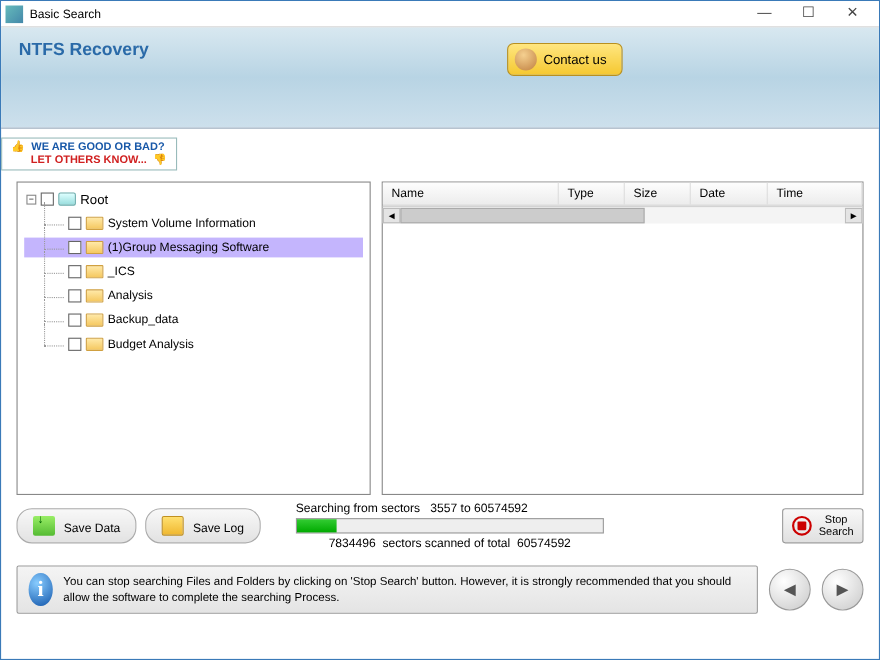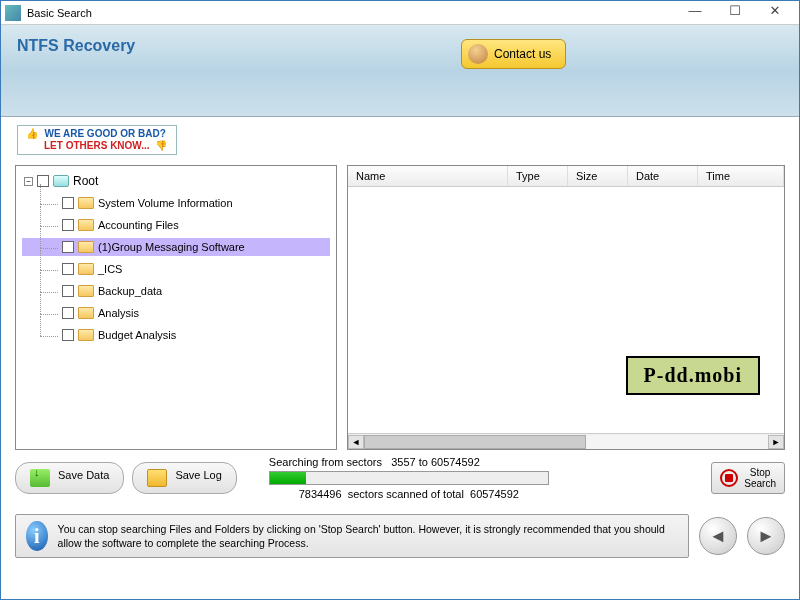--- a/index.html
+++ b/index.html
@@ -6,21 +6,21 @@
 body { background: #fff; width: 800px; height: 600px; overflow: hidden; border: 1px solid #3a7ab8; }
 .titlebar { height: 24px; background: #fff; display: flex; align-items: center; padding: 0 4px; border-bottom: 1px solid #ccc; }
 .titlebar-icon { width: 16px; height: 16px; background: linear-gradient(135deg,#6bb,#48a); margin-right: 6px; }
 .titlebar-text { font-size: 11px; flex: 1; }
 .winbtn { width: 40px; height: 20px; text-align: center; font-size: 13px; color: #444; cursor: default; }
 .header { height: 92px; background: linear-gradient(180deg,#d8e8f0 0%,#b8d4e4 50%,#cde0ec 100%); border-bottom: 1px solid #9ab; position: relative; padding: 8px 16px 4px; }
 .logo { font-family: Arial Black, sans-serif; font-size: 28px; font-weight: 900; color: #ff5500; letter-spacing: 1px; -webkit-text-stroke: 0.5px #c03000; }
 .subtitle { font-size: 16px; font-weight: bold; color: #2a6aa8; margin-top: 4px; }
 .contact-btn { position: absolute; top: 14px; left: 460px; background: linear-gradient(180deg,#ffe680,#f5c830); border: 1px solid #b89020; border-radius: 6px; padding: 4px 14px 4px 6px; display: flex; align-items: center; gap: 6px; font-size: 12px; cursor: pointer; }
 .contact-avatar { width: 20px; height: 20px; border-radius: 50%; background: radial-gradient(circle at 40% 30%,#f5d090,#c08040); }
-.feedback-bar { margin: 8px 16px 0; display: inline-block; border: 1px solid #9bb; background: #fff; padding: 2px 8px; font-family: "Courier New", monospace; font-size: 10px; line-height: 1.1; cursor: pointer; }
+.feedback-bar { margin: 8px 0 0; display: inline-block; border: 1px solid #9bb; background: #fff; padding: 2px 8px; font-family: "Courier New", monospace; font-size: 10px; line-height: 1.1; cursor: pointer; }
 .feedback-bar .l1 { color: #1858a8; font-weight: bold; }
 .feedback-bar .l2 { color: #d02020; font-weight: bold; }
 .main { display: flex; gap: 10px; padding: 10px 14px 0; }
 .panel { border: 1px solid #888; background: #fff; }
 .tree-panel { width: 322px; height: 285px; padding: 6px; overflow: auto; }
 .tree-root { display: flex; align-items: center; gap: 4px; font-size: 12px; padding: 2px; }
 .tree-item { display: flex; align-items: center; gap: 4px; font-size: 11px; padding: 3px 2px 3px 40px; margin-top: 4px; position: relative; }
 .tree-item::before { content: ""; position: absolute; left: 18px; top: 10px; width: 18px; border-top: 1px dotted #999; }
 .tree-item::after { content: ""; position: absolute; left: 18px; top: -10px; height: 20px; border-left: 1px dotted #999; }
 .expander { width: 9px; height: 9px; border: 1px solid #888; font-size: 8px; line-height: 7px; text-align: center; background: #fff; cursor: pointer; }
@@ -31,21 +31,21 @@
 .list-panel { flex: 1; height: 285px; display: flex; flex-direction: column; position: relative; }
 .list-header { display: flex; background: linear-gradient(180deg,#fdfdfd,#ececec); border-bottom: 1px solid #ccc; font-size: 11px; }
 .list-header div { padding: 4px 8px; border-right: 1px solid #ddd; }
 .list-body { flex: 1; position: relative; }
 .watermark { position: absolute; right: 24px; bottom: 38px; background: #c8d890; border: 2px solid #000; padding: 6px 16px; font-family: Georgia, serif; font-size: 20px; font-weight: bold; letter-spacing: 1px; }
 .hscroll { height: 16px; background: #f0f0f0; border-top: 1px solid #ccc; display: flex; align-items: center; }
 .hscroll .arrow { width: 16px; height: 14px; background: #e4e4e4; border: 1px solid #bbb; font-size: 9px; text-align: center; line-height: 12px; }
 .hscroll .track { flex: 1; height: 14px; background: #f4f4f4; position: relative; }
 .hscroll .thumb { position: absolute; left: 0; top: 0; width: 55%; height: 100%; background: #ccc; border: 1px solid #aaa; }
 .actions { padding: 6px 14px; display: flex; align-items: center; gap: 8px; }
-.btn { display: flex; align-items: flex-start; gap: 8px; background: linear-gradient(180deg,#f8f8f8,#e2e2e2); border: 1px solid #aaa; border-radius: 14px; padding: 6px 14px; font-size: 11px; cursor: pointer; }
+.btn { display: flex; align-items: flex-end; gap: 8px; background: linear-gradient(180deg,#f8f8f8,#e2e2e2); border: 1px solid #aaa; border-radius: 14px; padding: 6px 14px; font-size: 11px; cursor: pointer; }
 .ico-save { width: 20px; height: 18px; background: linear-gradient(180deg,#9e6,#5b3); border-radius: 2px; position: relative; }
 .ico-save::after { content: "↓"; position: absolute; top: -3px; left: 4px; color: #060; font-weight: bold; }
 .ico-log { width: 20px; height: 18px; background: linear-gradient(180deg,#ffe070,#f0b830); border: 1px solid #c09020; border-radius: 2px; }
 .progress-area { flex: 1; padding-left: 24px; font-size: 11px; }
 .progress-bar { width: 280px; height: 14px; border: 1px solid #999; background: #eee; margin: 3px 0; }
 .progress-fill { height: 100%; background: linear-gradient(180deg,#3c3,#0a0); }
 .stop-btn { background: linear-gradient(180deg,#f8f8f8,#e0e0e0); border: 1px solid #999; border-radius: 3px; padding: 4px 8px; display: flex; align-items: center; gap: 6px; font-size: 10px; cursor: pointer; text-align: center; line-height: 1.1; }
 .stop-ico { width: 18px; height: 18px; border: 2px solid #c00; border-radius: 50%; position: relative; }
 .stop-ico::after { content: ""; position: absolute; top: 3px; left: 3px; width: 8px; height: 8px; background: #c00; border-radius: 1px; }
 .footer { margin: 8px 14px 0; display: flex; align-items: center; gap: 10px; }
@@ -87,63 +87,55 @@
       <span class="chk"></span>
       <span class="drive-ico"></span>
       <span>Root</span>
     </div>
     <div id="tree-items">
         <div class="tree-item">
           <span class="chk"></span>
           <span class="folder-ico"></span>
           <span>System Volume Information</span>
         </div>
-        <div class="tree-item">
-          <span class="chk"></span>
-          <span class="folder-ico"></span>
-          <span>Accounting Files</span>
-        </div>
         <div class="tree-item sel">
           <span class="chk"></span>
           <span class="folder-ico"></span>
           <span>(1)Group Messaging Software</span>
         </div>
         <div class="tree-item">
           <span class="chk"></span>
           <span class="folder-ico"></span>
           <span>_ICS</span>
         </div>
         <div class="tree-item">
           <span class="chk"></span>
           <span class="folder-ico"></span>
-          <span>Backup_data</span>
+          <span>Analysis</span>
         </div>
         <div class="tree-item">
           <span class="chk"></span>
           <span class="folder-ico"></span>
-          <span>Analysis</span>
+          <span>Backup_data</span>
         </div>
         <div class="tree-item">
           <span class="chk"></span>
           <span class="folder-ico"></span>
           <span>Budget Analysis</span>
         </div>
       </div>
   </div>
 
   <div class="panel list-panel">
     <div class="list-header">
       <div style="width:160px">Name</div>
       <div style="width:60px">Type</div>
       <div style="width:60px">Size</div>
       <div style="width:70px">Date</div>
       <div style="flex:1">Time</div>
-    </div>
-    <div class="list-body">
-      <div class="watermark">P-dd.mobi</div>
     </div>
     <div class="hscroll">
       <div class="arrow">◄</div>
       <div class="track">
           <div class="thumb"></div>
         </div>
       <div class="arrow">►</div>
     </div>
   </div>
 </div>

